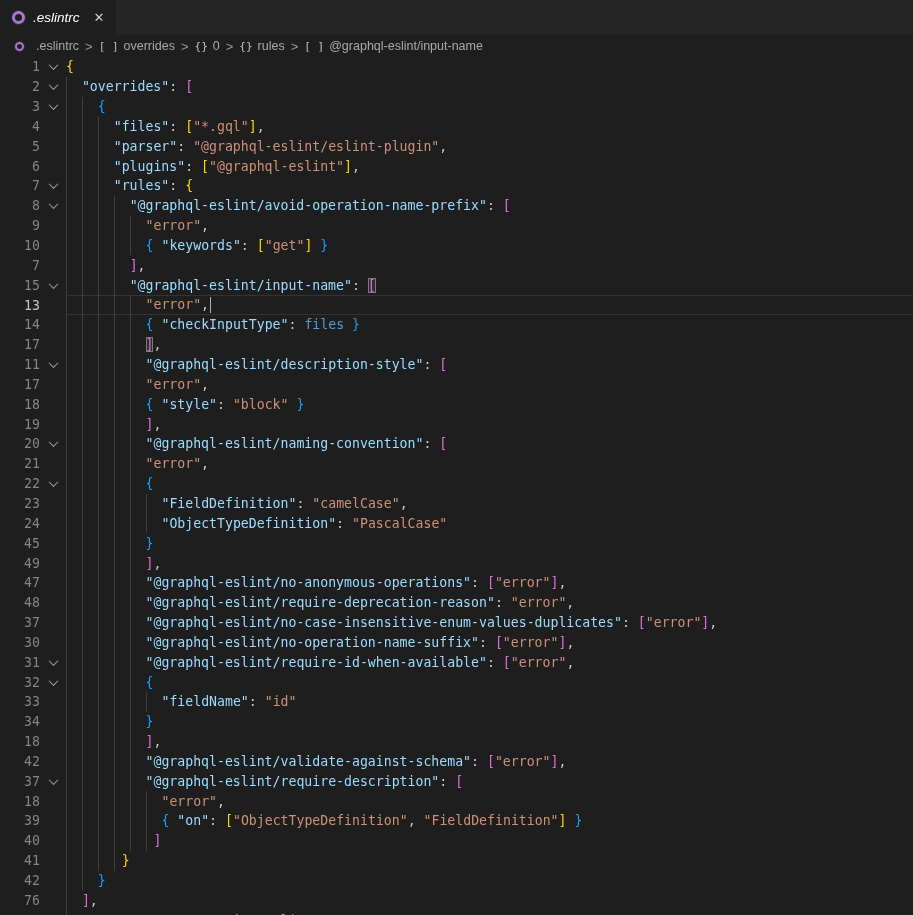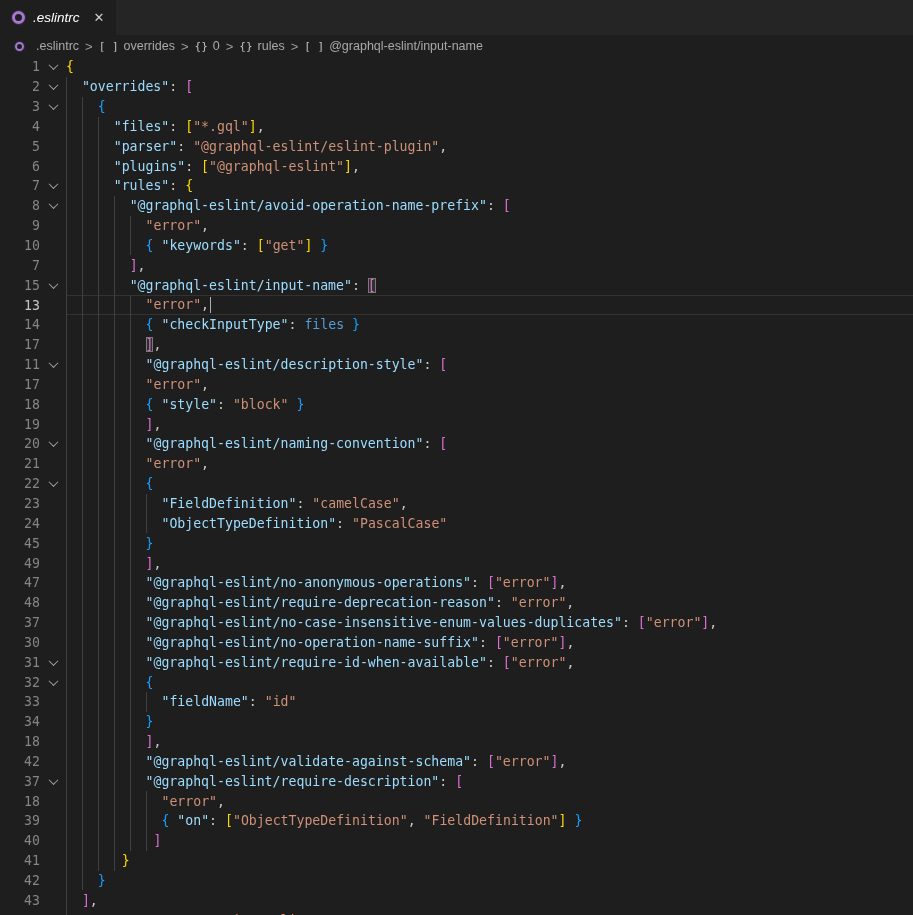--- a/index.html
+++ b/index.html
@@ -657,21 +657,21 @@
         <span class="foldbox"></span>
       </div>
       <div class="codewrap">
         <span class="guide" style="left: 0px;"></span>
         <span class="guide" style="left: 15.9px;"></span>
         <span class="codeline"><span> </span><span> </span><span> </span><span> </span><span class="tk-b2">}</span></span>
       </div>
     </div>
     <div class="row">
       <div class="gutter">
-        <span class="lnum">43</span>
+        <span class="lnum">76</span>
         <span class="foldbox"></span>
       </div>
       <div class="codewrap">
         <span class="guide" style="left: 0px;"></span>
         <span class="codeline"><span> </span><span> </span><span class="tk-b1">]</span><span class="tk-punct">,</span></span>
       </div>
     </div>
     <div class="row">
       <div class="gutter">
         <span class="lnum">44</span>

